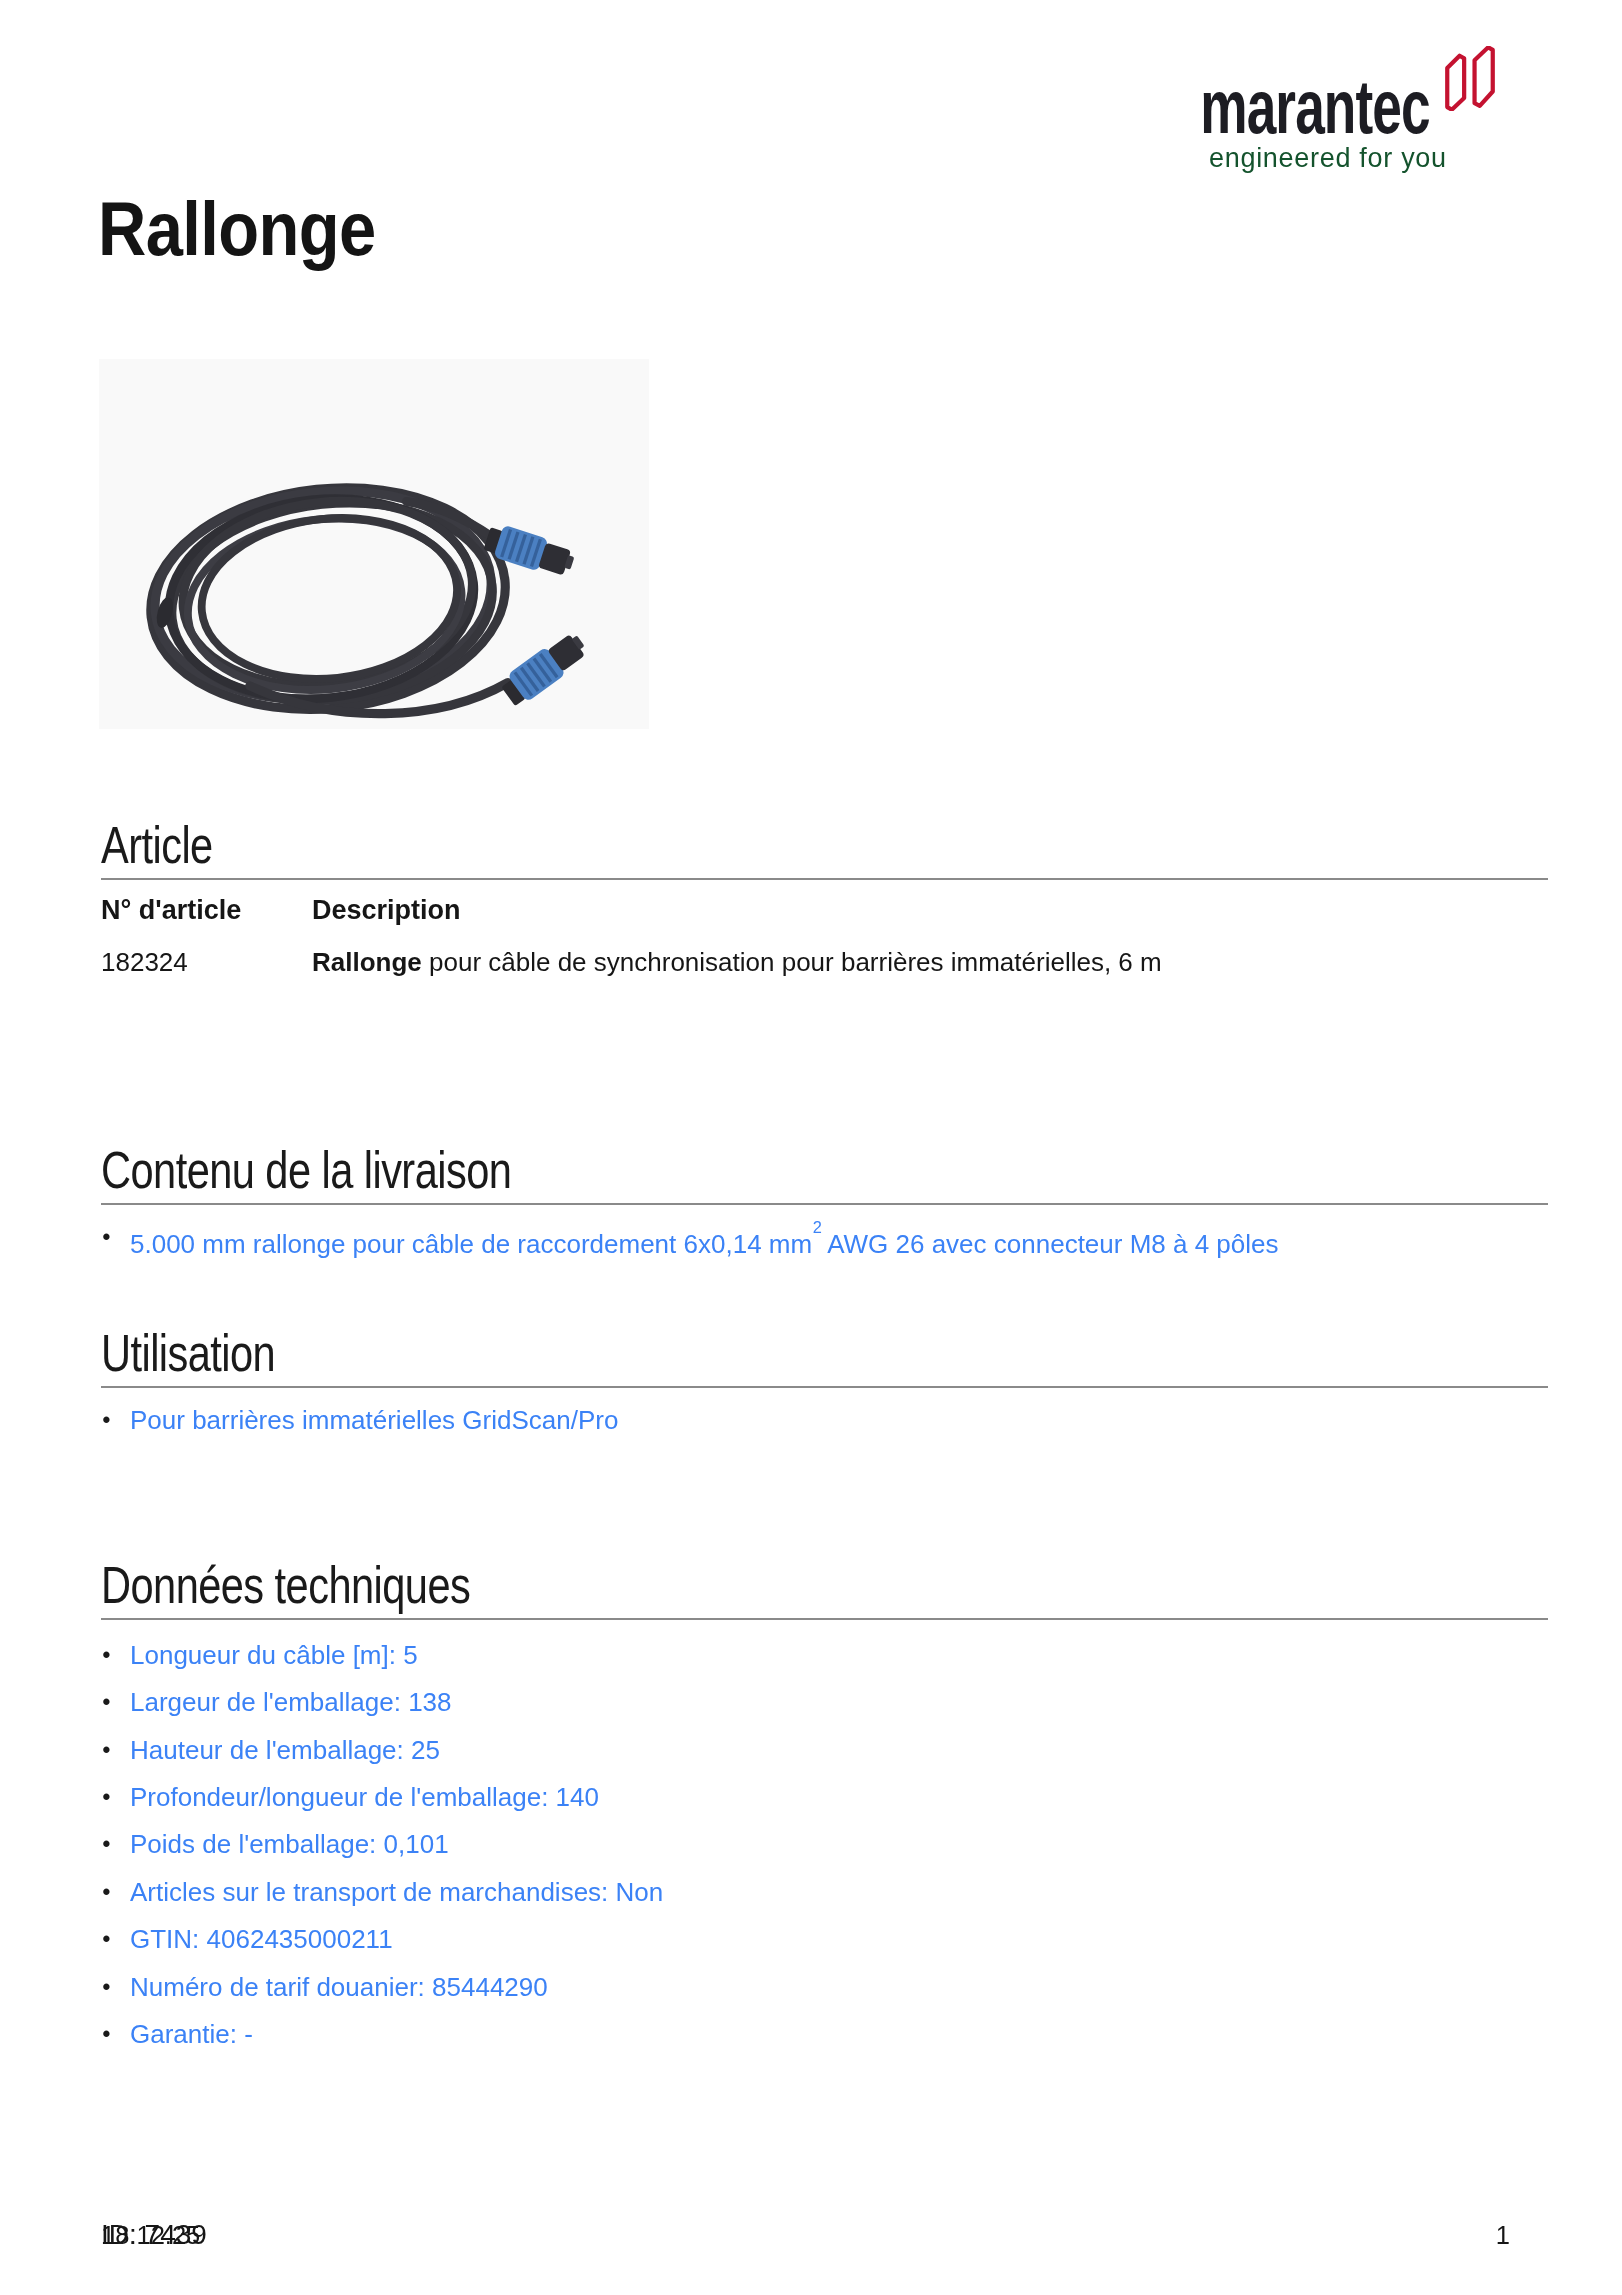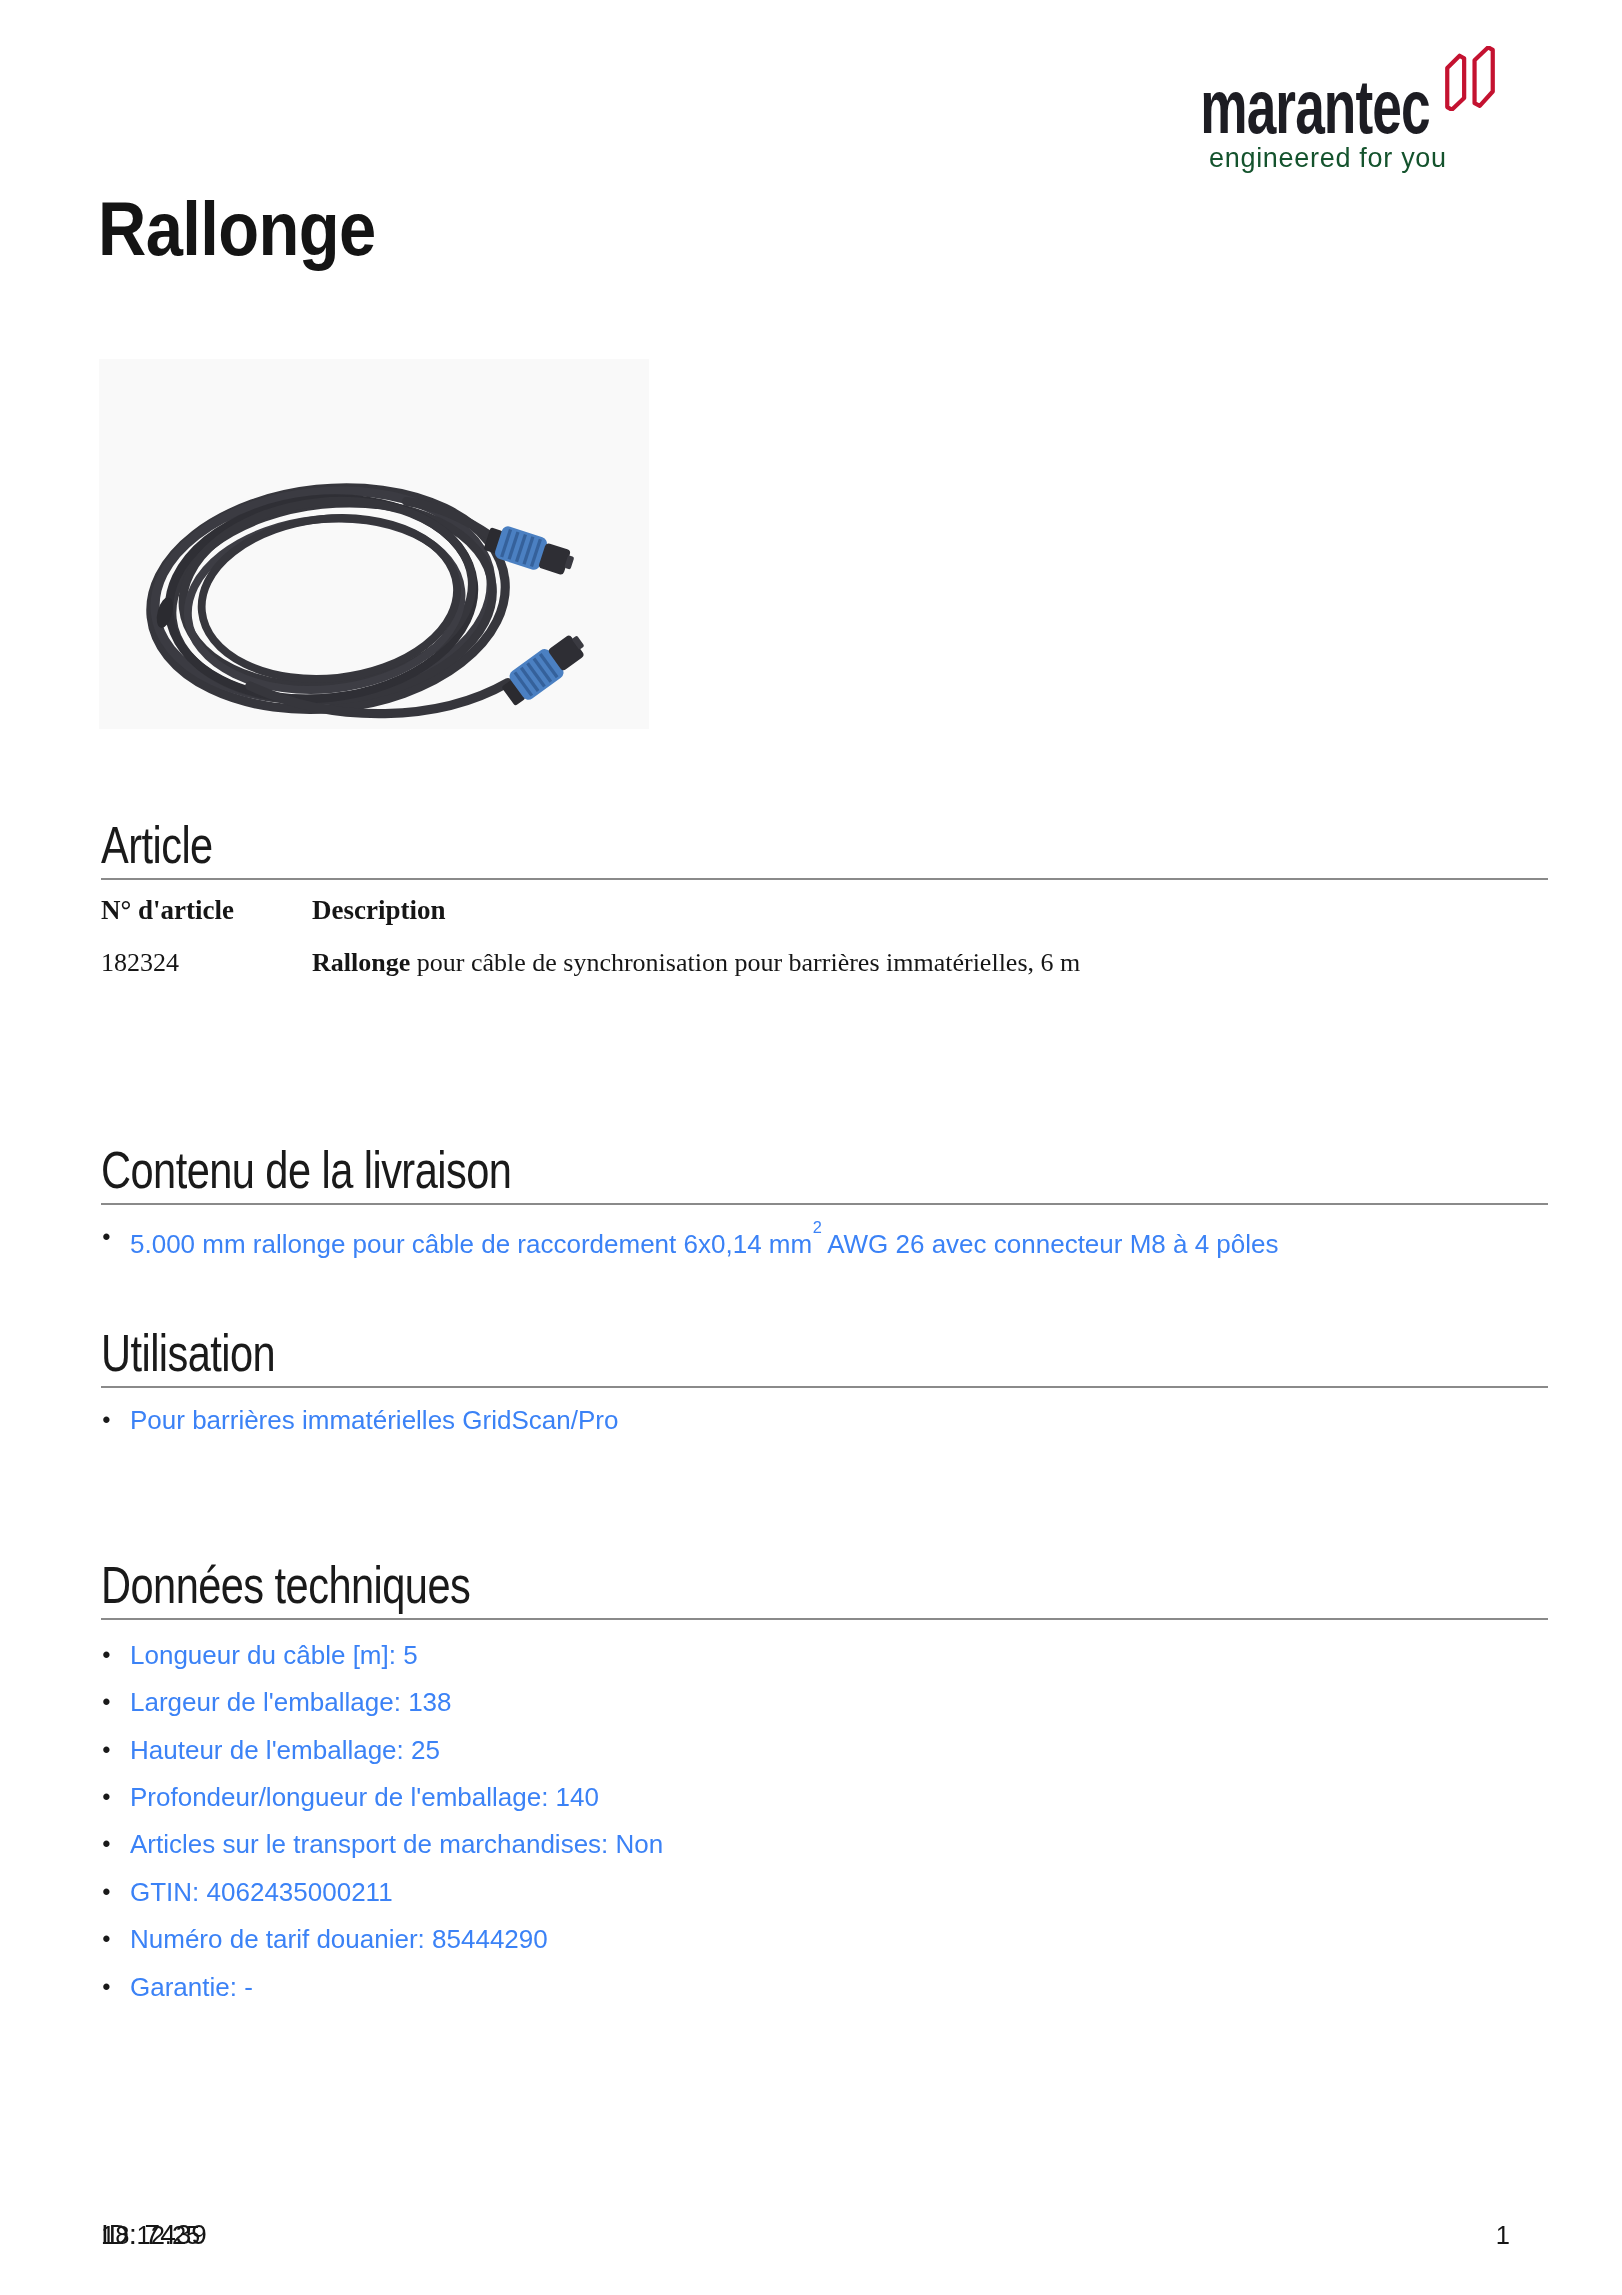--- a/index.html
+++ b/index.html
@@ -48,21 +48,21 @@
   .sec-technical  { top:1559px; }
 
   h2.sec-heading {
     font-size:52px; font-weight:400; letter-spacing:-0.7px; line-height:1;
     color:#1a1a1a; white-space:nowrap;
     transform:scaleX(0.80); transform-origin:0 0;
   }
   .rule { margin-top:7.2px; height:2px; background:#8a8a8a; }
 
   
-  .table { margin-top:15px; font-size:26px; line-height:31px;font-family:Liberation Serif, serif; }
+  .table { margin-top:15px; font-size:26px; line-height:31px; }
   .trow { display:flex; }
   .trow + .trow { margin-top:21px; }
   .tcell-1 { width:211px; flex:0 0 211px; }
   .thead .tcell { font-weight:700; font-size:27px; }
   .desc-name { font-weight:700; }
 
   
   ul.bullets { margin-top:17px; list-style:none; }
   ul.bullets li {
     position:relative; padding-left:29px;
@@ -174,20 +174,21 @@
 </div>
 
 <div class="section sec-technical">
   <h2 class="sec-heading">Données techniques</h2>
   <div class="rule"></div>
   <ul class="bullets">
     <li>Longueur du câble [m]: 5</li>
     <li>Largeur de l'emballage: 138</li>
     <li>Hauteur de l'emballage: 25</li>
     <li>Profondeur/longueur de l'emballage: 140</li>
+    <li>Poids de l'emballage: 0,101</li>
     <li>Articles sur le transport de marchandises: Non</li>
     <li>GTIN: 4062435000211</li>
     <li>Numéro de tarif douanier: 85444290</li>
     <li>Garantie: -</li>
   </ul>
 </div>
 
 <div class="footer-date">18.12.25</div>
 <div class="footer-id">ID: 7439</div>
 <div class="footer-page">1</div>

